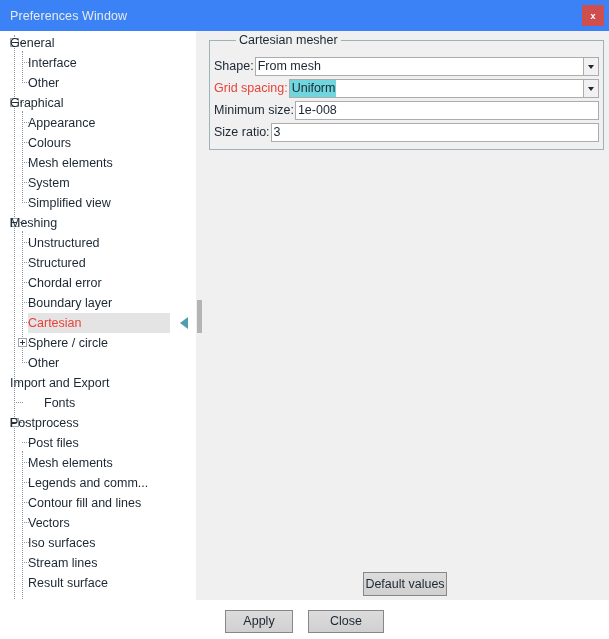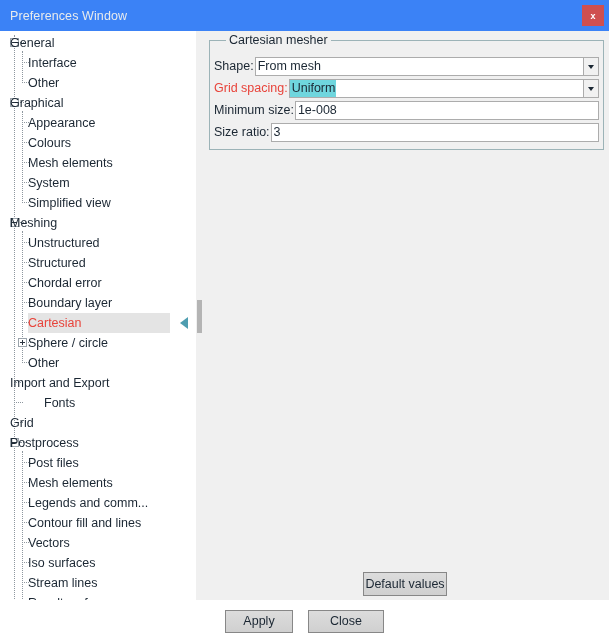--- a/index.html
+++ b/index.html
@@ -177,21 +177,21 @@
 
   .groupbox {
     position: absolute;
     left: 5px; top: 9px;
     width: 395px; height: 110px;
     border: 1px solid #9cb3b7;
     background: transparent;
   }
   .groupbox-title {
     position: absolute;
-    left: 16px; top: -8px;
+    left: 26px; top: -8px;
     background: #f0f0f0;
     padding: 0 3px;
     font-size: 12.5px;
     color: #1b2733;
     line-height: 14px;
     white-space: nowrap;
   }
   .gb-body {
     position: absolute;
     left: 4px; top: 16px;
@@ -389,24 +389,20 @@
           <span class="hdot l1"></span>
           <span class="label" style="position: relative;">Other</span>
         </div>
         <div class="tree-row d0">
           <span class="hdot l0" style="left: 14px; width: 9px;"></span>
           <span class="label" style="position: relative;">Import and Export</span>
         </div>
         <div class="tree-row d0">
           <span class="hdot l0" style="left: 14px; width: 9px;"></span>
           <span class="label" style="position: relative; margin-left: 34px;">Fonts</span>
-        </div>
-        <div class="tree-row d0">
-          <span class="hdot l0" style="left: 14px; width: 9px;"></span>
-          <span class="label" style="position: relative;">Grid</span>
         </div>
         <div class="tree-row d0">
           <span class="expander"></span>
           <span class="hdot l0"></span>
           <span class="label" style="position: relative;">Postprocess</span>
         </div>
         <div class="tree-row d1">
           <span class="hdot l1"></span>
           <span class="label" style="position: relative;">Post files</span>
         </div>

